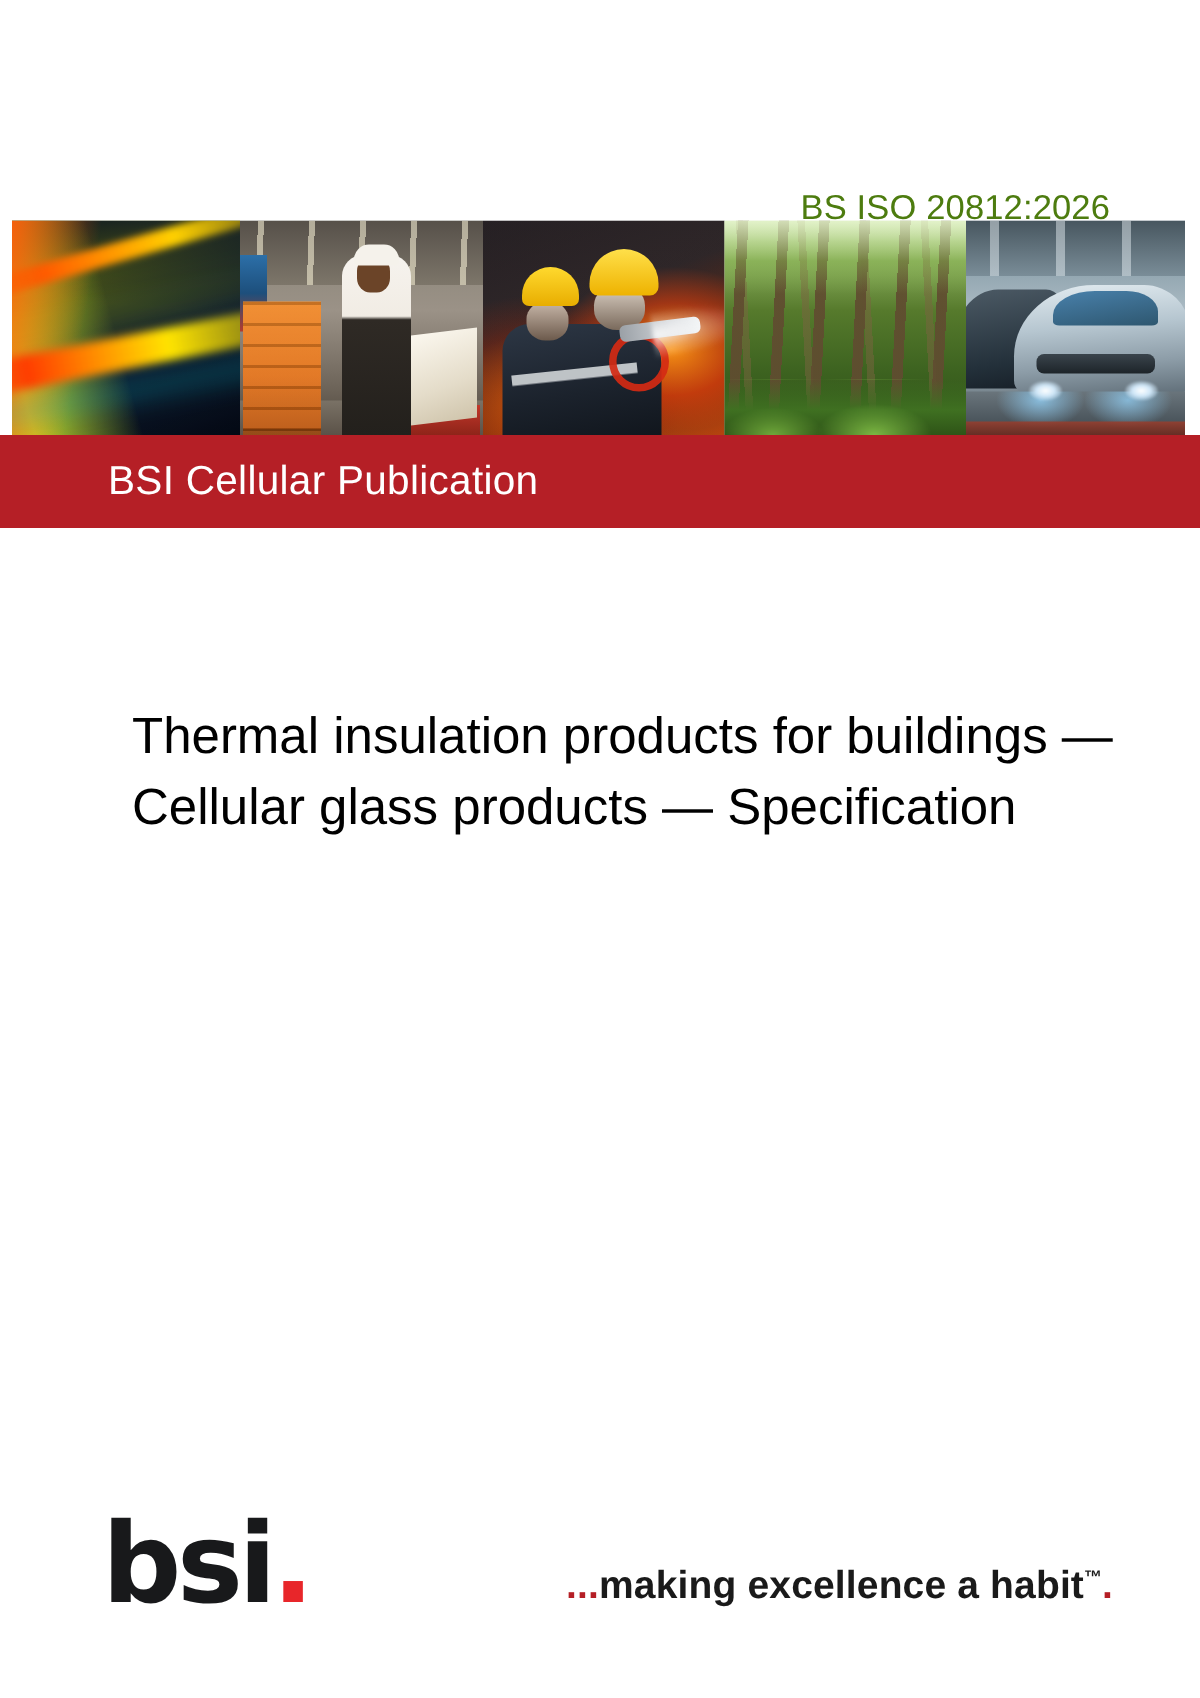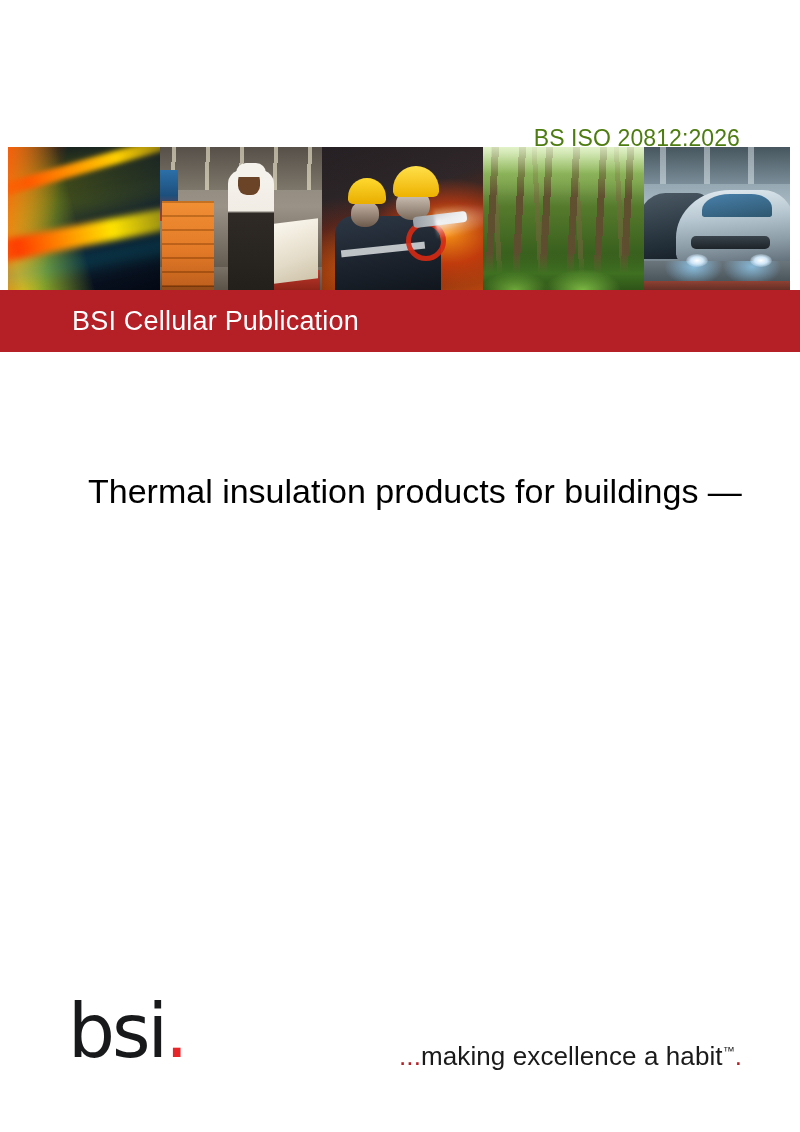--- a/index.html
+++ b/index.html
@@ -329,36 +329,36 @@
     font-weight: 400;
     color: #000000;
     line-height: 47px;
     white-space: nowrap;
   }
 
   
   .bsi-logo {
     position: absolute;
     left: 68px;
-    bottom: 64px;
+    bottom: 52px;
     font-size: 74px;
     line-height: 1;
-    font-weight: 400;
+    font-weight: 700;
     color: #18191b;
     letter-spacing: -3px;
     font-family: "DejaVu Sans", sans-serif;
   }
   .bsi-logo .dot { color: #e8262a; }
 
   .tagline {
     position: absolute;
     right: 58px;
     bottom: 60px;
     font-size: 26px;
-    font-weight: 400;
+    font-weight: 700;
     color: #1a1a1a;
     white-space: nowrap;
     letter-spacing: 0.1px;
   }
   .tagline .lead-dots { color: #b51f26; }
   .tagline .tm {
     font-size: 12px;
     vertical-align: super;
     letter-spacing: 0;
   }
@@ -417,17 +417,18 @@
   </div>
 
 </div>
 
 <div class="red-banner">
   <div class="red-banner-text">BSI Cellular Publication</div>
 </div>
 
 <div class="title-block">
   <div class="title-line">Thermal insulation products for buildings —</div>
+  <div class="title-line">Cellular glass products — Specification</div>
 </div>
 
 <div class="bsi-logo"><span>bsi</span><span class="dot">.</span></div>
 
 <div class="tagline"><span class="lead-dots">...</span><span>making excellence a habit</span><span class="tm">™</span><span class="end-dot">.</span></div>
 
 </body></html>

